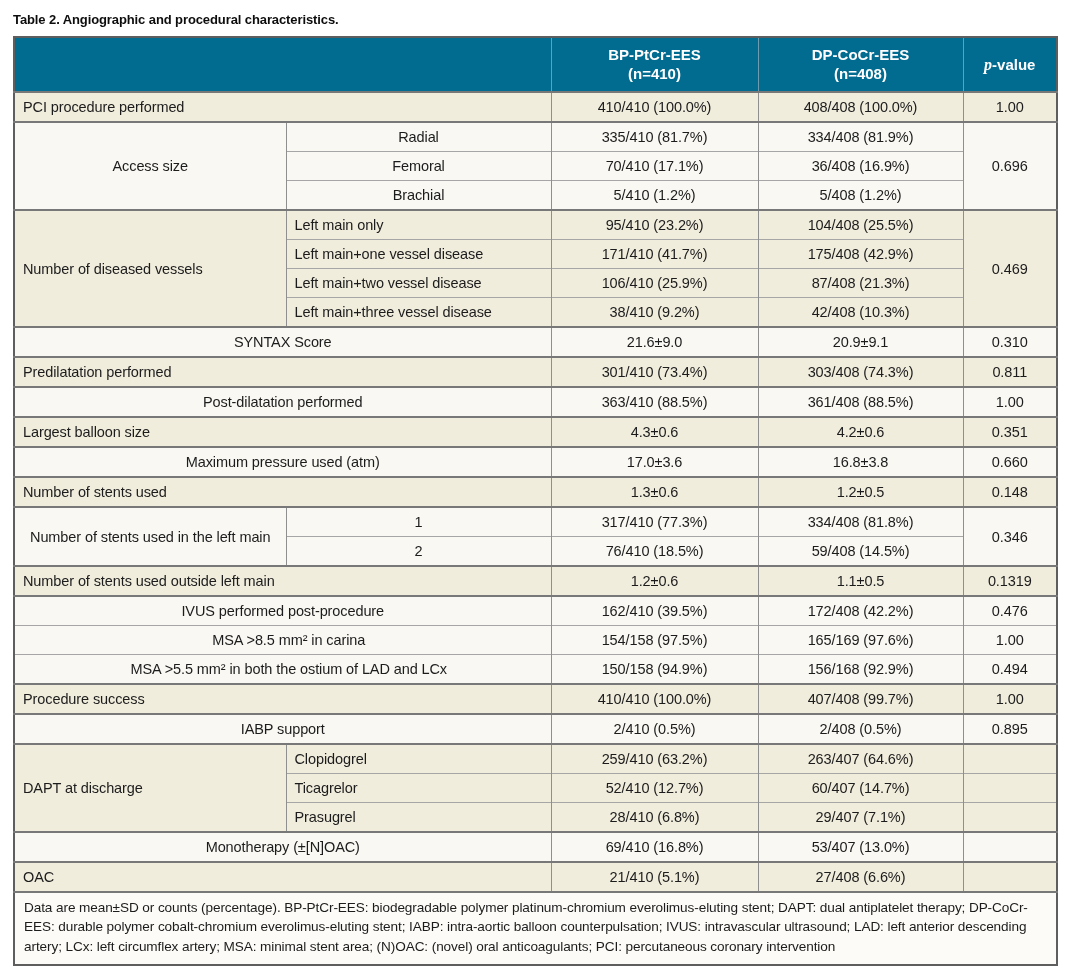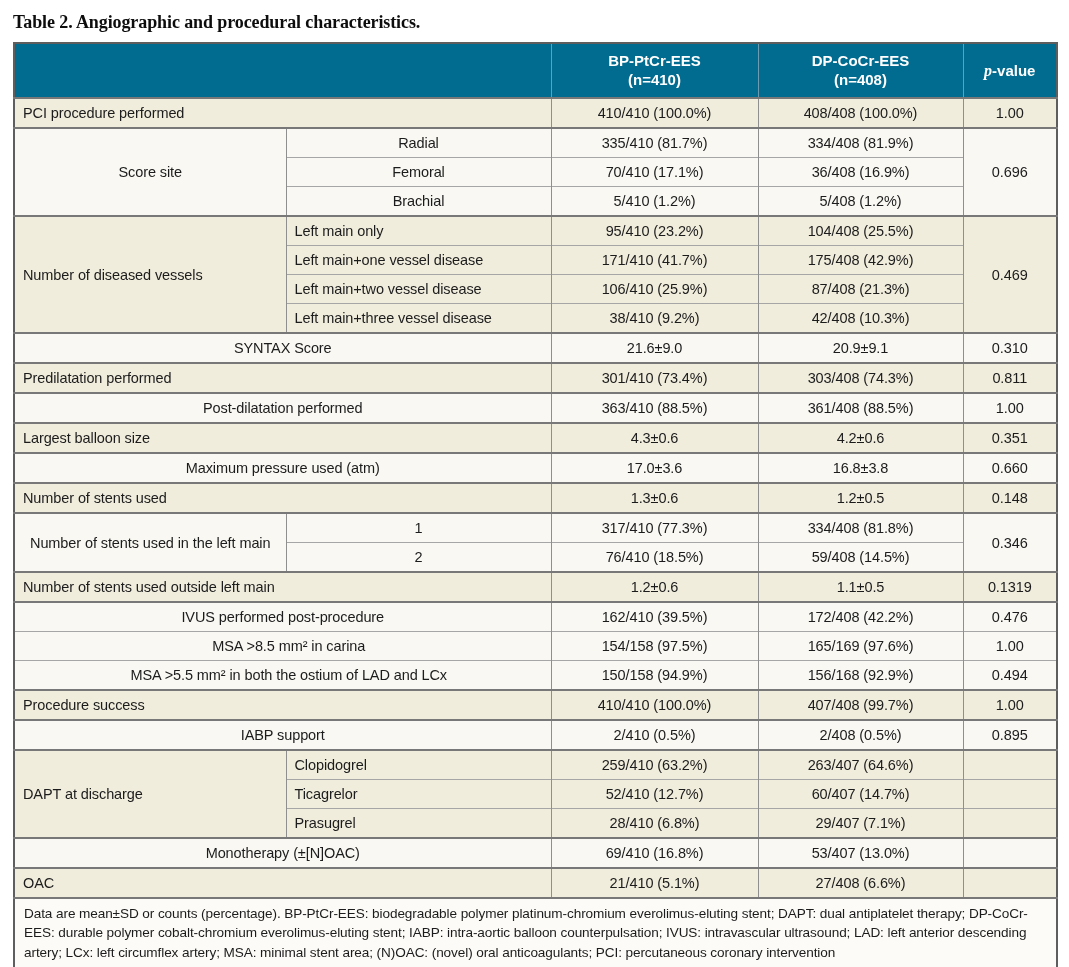--- a/index.html
+++ b/index.html
@@ -16,26 +16,25 @@
   }
   html,body{margin:0;padding:0;background:#ffffff;}
   body{
     width:1069px;
     font-family:"Liberation Sans","DejaVu Sans",sans-serif;
     color:var(--text);
     box-sizing:border-box;
     padding:10px 13px 14px 13px;
   }
   .title{
-    font-size:18px;
+    font-size:13px;
     font-weight:bold;
     color:#0d0d0d;
     margin:2px 0 9px 0;
     letter-spacing:-0.1px;
-    font-family:Liberation Serif, serif;
   }
   table.main{
     table-layout:fixed;
     width:1043px;
     border-collapse:collapse;
     border:2px solid var(--outer);
   }
   thead th{
     background:var(--header-bg);
     color:var(--header-text);
@@ -106,21 +105,21 @@
     </tr>
   </thead>
   <tbody>
       <tr class="beige gtop">
         <td class="lbl" colspan="2">PCI procedure performed</td>
         <td class="val">410/410 (100.0%)</td>
         <td class="val">408/408 (100.0%)</td>
         <td class="p">1.00</td>
       </tr>
       <tr class="white gtop">
-        <td class="lbl" rowspan="3">Score site</td>
+        <td class="lbl" rowspan="3">Access size</td>
         <td class="sub">Radial</td>
         <td class="val">335/410 (81.7%)</td>
         <td class="val">334/408 (81.9%)</td>
         <td class="p" rowspan="3">0.696</td>
       </tr>
       <tr class="white ltop">
         <td class="sub">Femoral</td>
         <td class="val">70/410 (17.1%)</td>
         <td class="val">36/408 (16.9%)</td>
       </tr>

